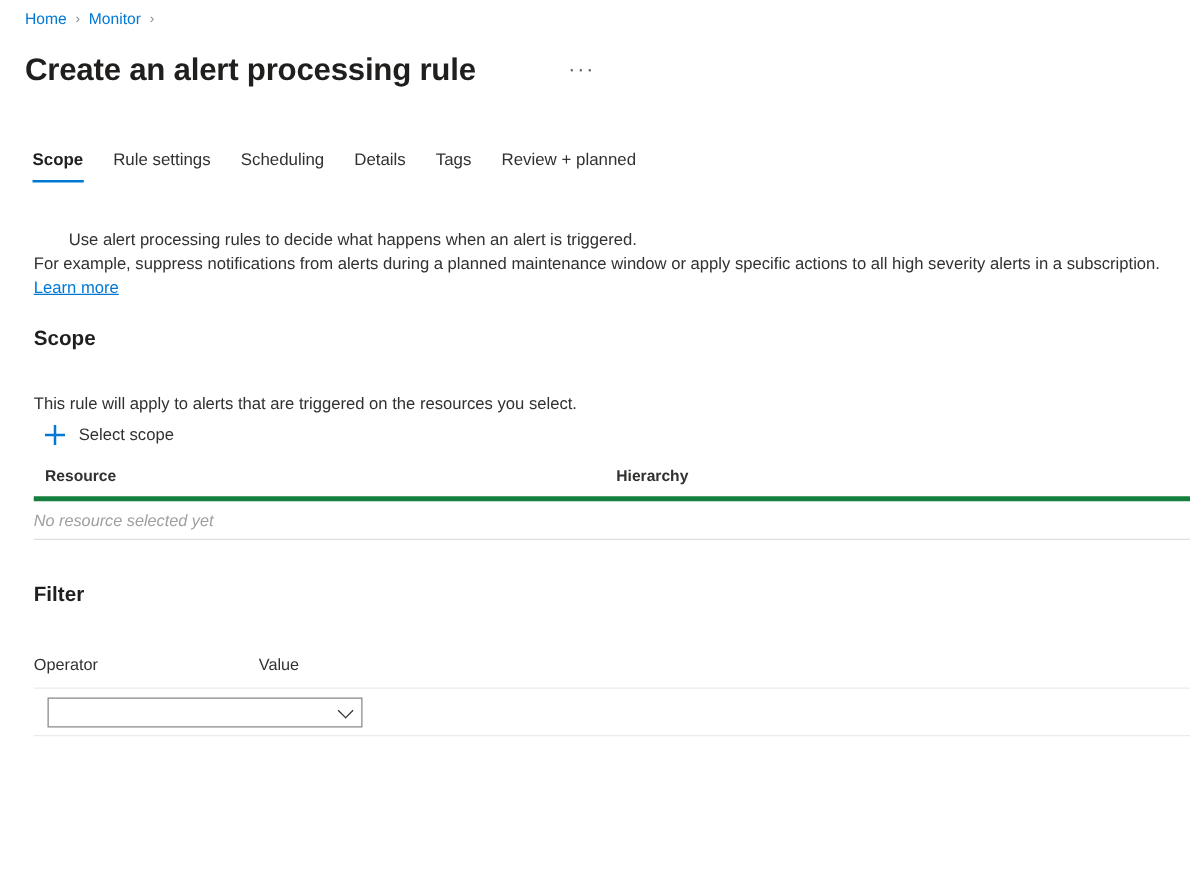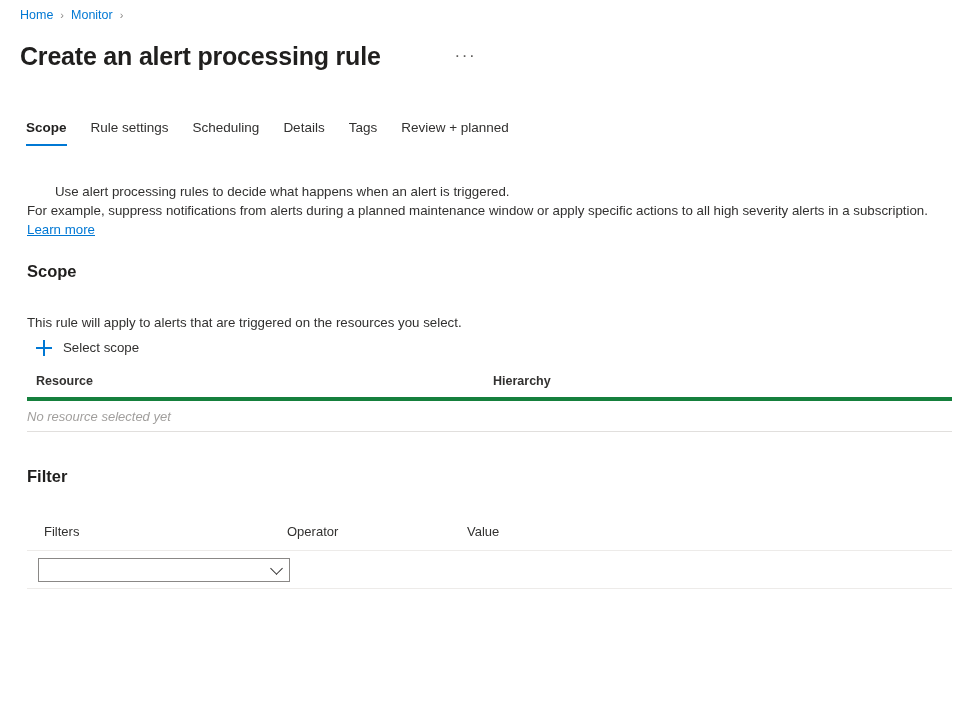--- a/index.html
+++ b/index.html
@@ -326,21 +326,20 @@
       <div class="res-col-resource">Resource</div>
       <div class="res-col-hierarchy">Hierarchy</div>
     </div>
     <div class="res-empty">No resource selected yet</div>
   </div>
 
   <div class="section-heading" id="filter-heading">Filter</div>
 
   <div class="filter-table">
     <div class="filter-head">
-      <div class="fcol-filters">Filters</div>
       <div class="fcol-operator">Operator</div>
       <div class="fcol-value">Value</div>
     </div>
     <div class="filter-row">
       <div class="filter-select-wrap">
         <div class="filter-select">
           <span class="sel-value"></span>
           <span class="chevron"></span>
         </div>
       </div>

